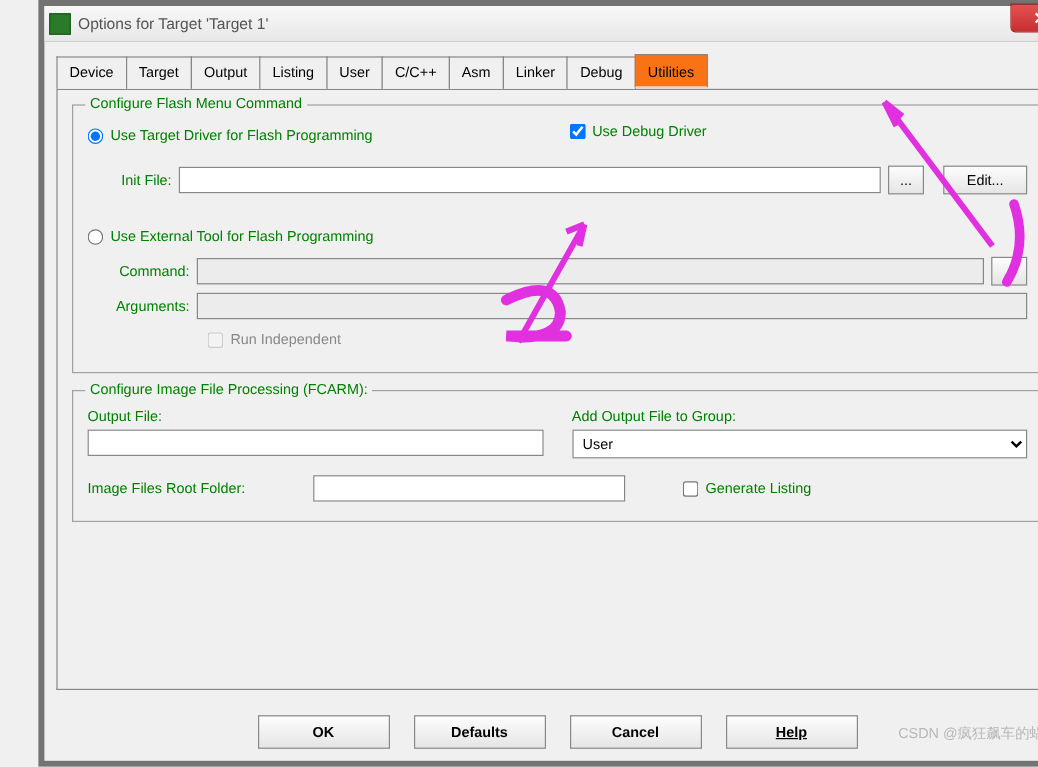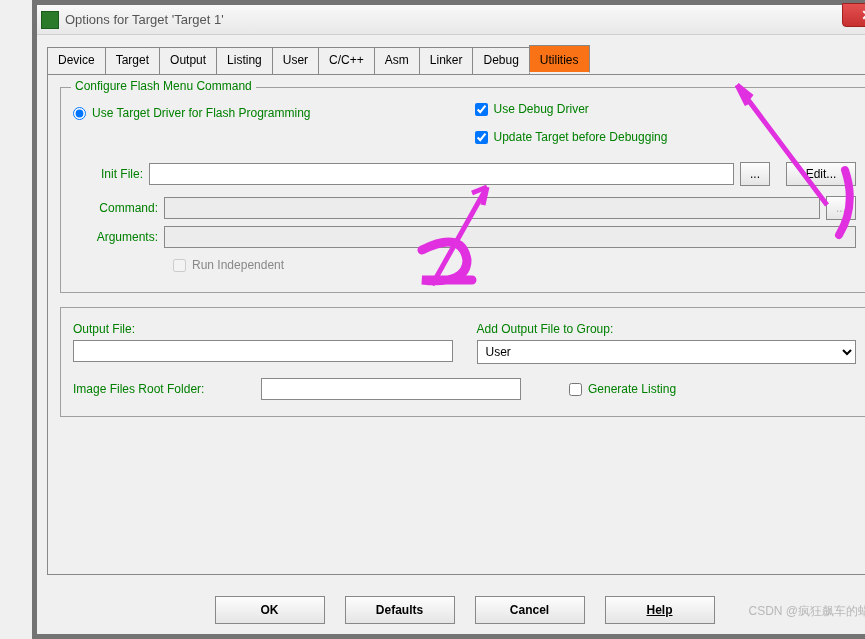--- a/index.html
+++ b/index.html
@@ -242,51 +242,52 @@
             <div class="radio-row">
               <input type="radio" name="flashmode" checked="" style="">
               <span class="green">Use Target Driver for Flash Programming</span>
             </div>
           </div>
           <div>
             <div class="check-row" style="margin-top:0;">
               <input type="checkbox" checked="" style="">
               <span class="green">Use Debug Driver</span>
             </div>
-            <div class="check-row" style="margin-top:14px;">
-              <input type="checkbox" checked="" style="">
-              <span class="green">Update Target before Debugging</span>
-            </div>
           </div>
         </div>
 
         <div class="init-row">
           <span class="label">Init File:</span>
           <input type="text" style="width: 420px;" value="">
           <button class="btn btn-small">...</button>
           <button class="btn" style="margin-left:10px;">Edit...</button>
         </div>
 
+        <div class="radio-row" style="margin-top:28px;">
+          <input type="radio" name="flashmode" style="">
+          <span class="green">Use External Tool for Flash Programming</span>
+        </div>
 
         <div class="cmd-row" style="margin-top:10px;">
           <span class="label">Command:</span>
           <input type="text" class="disabled" disabled="" value="" style="">
           <button class="btn btn-small" disabled="">...</button>
         </div>
         <div class="cmd-row">
           <span class="label">Arguments:</span>
           <input type="text" class="disabled" disabled="" value="" style="">
         </div>
         <div class="check-row checkbox-disabled" style="margin-left:100px; margin-top:10px;">
           <input type="checkbox" disabled="" style="">
           <span>Run Independent</span>
         </div>
       </div>
 
       <div class="groupbox">
+        <div class="groupbox-title">Configure Image File Processing (FCARM):</div>
         <div class="fcarm-grid">
           <div class="fcarm-col">
             <span class="green">Output File:</span>
             <input type="text" value="" style="">
           </div>
           <div class="fcarm-col">
             <span class="green">Add Output File to Group:</span>
             <select>
               <option>User</option>
             </select>

